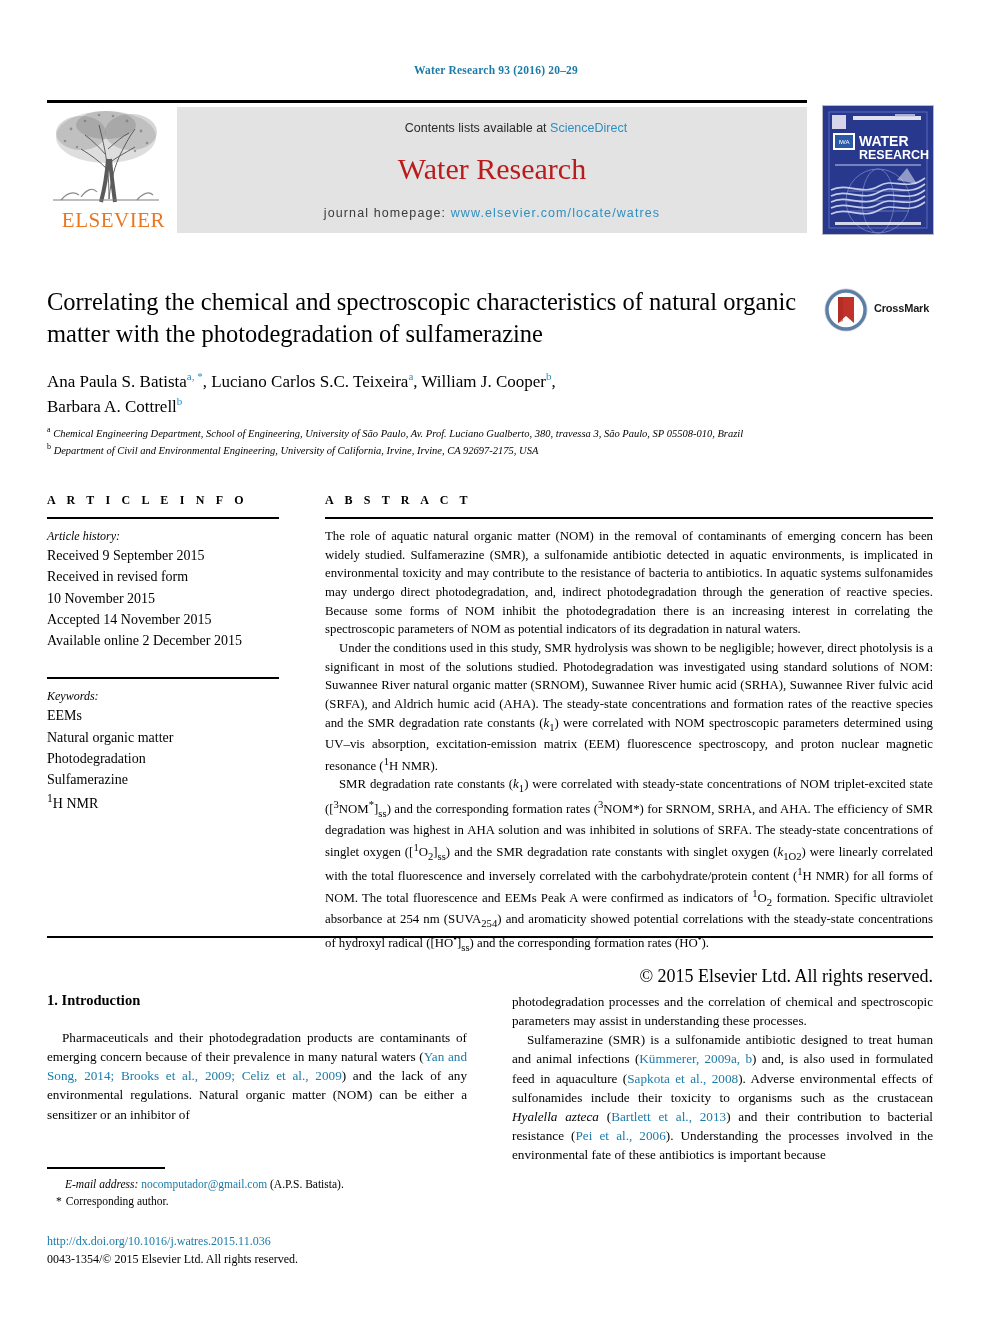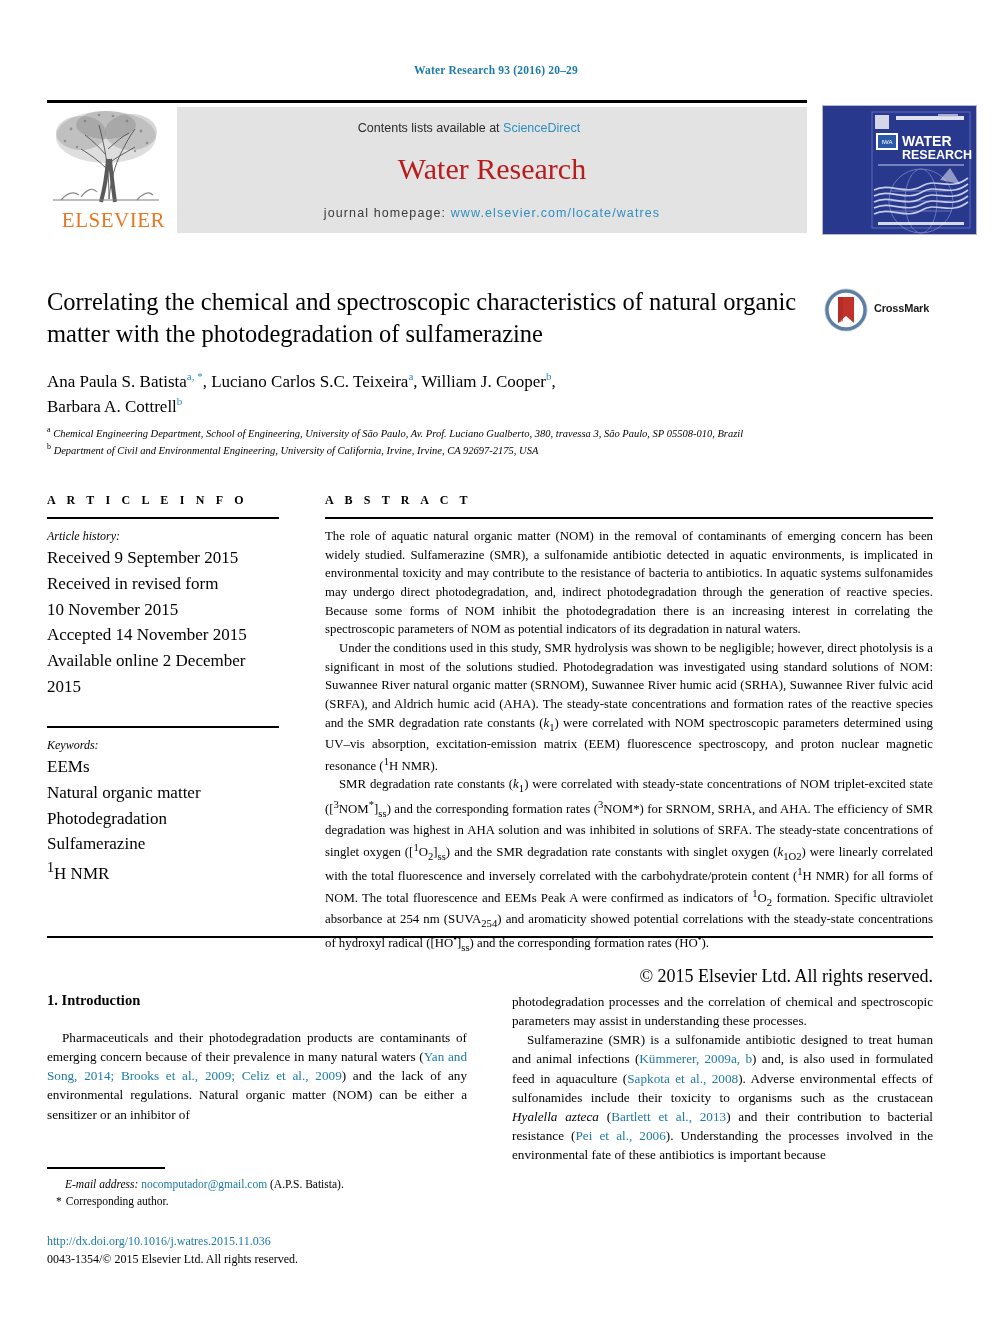--- a/index.html
+++ b/index.html
@@ -82,20 +82,21 @@
     background: #e3e3e3;
   }
   .contents-line {
     position: absolute;
     left: 0; top: 14px;
     width: 584px;
     text-align: center;
     font-family: "Liberation Sans", sans-serif;
     font-size: 12.5px;
     color: #2b2b2b;
+    padding-left: 47px;
   }
   .contents-line .sd {
     color: #2e8fc0;
   }
   .journal-title {
     position: absolute;
     left: 0; top: 45px;
     width: 630px;
     text-align: center;
     font-family: "Liberation Serif", serif;
@@ -116,21 +117,20 @@
     color: #2e8fc0;
   }
   .cover-thumb {
     position: absolute;
     left: 775px; top: 5px;
     width: 110px;
     height: 128px;
     background: #28388c;
     border: 1px solid #b9b9c6;
     overflow: hidden;
-    padding-left: 43px;
   }
 
   
   .title-block {
     position: absolute;
     left: 47px; top: 286px;
     width: 760px;
   }
   .article-title {
     font-family: "Liberation Serif", serif;
@@ -214,21 +214,21 @@
     margin-bottom: 8px;
   }
   .hr-thin.small { width: 232px; }
   .info-sub {
     font-style: italic;
     font-size: 12px;
     line-height: 1.5;
     margin: 0;
   }
   .info-line {
-    font-size: 17px;
+    font-size: 14px;
     line-height: 1.52;
   }
   .hist-block { margin-bottom: 26px; }
   .kw-block { margin-top: 2px; }
 
   .abs-p {
     font-size: 12.8px;
     line-height: 1.46;
     text-align: justify;
     margin: 0;

